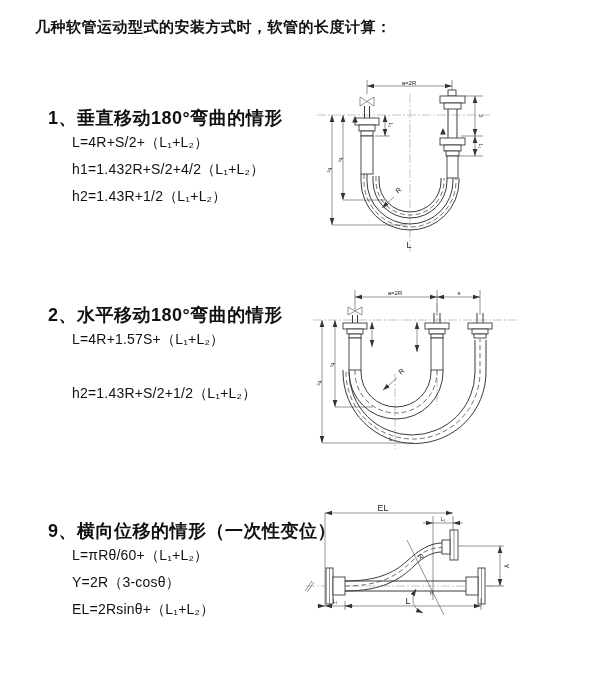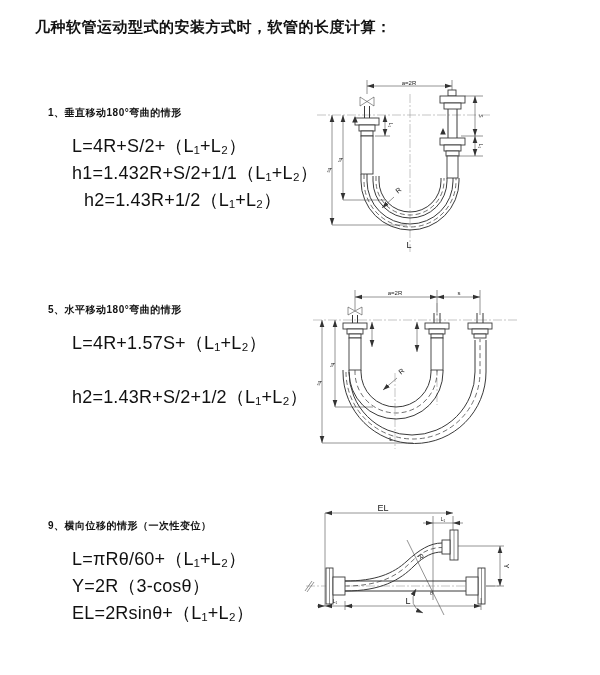--- a/index.html
+++ b/index.html
@@ -1,23 +1,23 @@
 <!DOCTYPE html>
 <html><head>
 <meta charset="utf-8">
 <style>
   html,body{margin:0;padding:0;}
   body{width:600px;height:675px;background:#ffffff;
        font-family:"Liberation Sans","DejaVu Sans",sans-serif;color:#111;}
   .page{position:relative;width:600px;height:675px;background:#fff;overflow:hidden;}
   .doc-title{position:absolute;left:35px;top:18px;font-size:15px;font-weight:bold;letter-spacing:.5px;}
-  .sec-heading{position:absolute;font-size:10px;font-weight:bold;letter-spacing:.5px;}
-  .formula{position:absolute;font-size:18px;letter-spacing:.2px;text-align:center;}
-  
-  .s1-h{left:48px;top:106px}.s1-f0{left:72px;top:134px}.s1-f1{left:72px;top:161px}.s1-f2{left:84px;top:188px}
+  .sec-heading{position:absolute;font-size:18px;font-weight:bold;letter-spacing:.5px;}
+  .formula{position:absolute;font-size:14px;letter-spacing:.2px;text-align:center;}
+  
+  .s1-h{left:48px;top:106px}.s1-f0{left:72px;top:134px}.s1-f1{left:72px;top:161px}.s1-f2{left:72px;top:188px}
   
   .s2-h{left:48px;top:303px}.s2-f0{left:72px;top:331px}.s2-f1{left:72px;top:358px}.s2-f2{left:72px;top:385px}
   
   .s3-h{left:48px;top:519px}.s3-f0{left:72px;top:547px}.s3-f1{left:72px;top:574px}.s3-f2{left:72px;top:601px}
   .diagram{position:absolute;}
   .d1{left:315px;top:78px;width:265px;height:180px;}
   .d2{left:313px;top:285px;width:267px;height:170px;}
   .d3{left:303px;top:503px;width:285px;height:135px;}
   
   .part{fill:none;stroke:#3a3a3a;stroke-width:1;}
@@ -34,24 +34,24 @@
 </style>
 </head>
 <body>
 
 <div class="page">
 
   <div class="doc-title">几种软管运动型式的安装方式时，软管的长度计算：</div>
 
   <div class="sec-heading s1-h">1、垂直移动180°弯曲的情形</div>
   <div class="formula s1-f0">L=4R+S/2+（L₁+L₂）</div>
-  <div class="formula s1-f1">h1=1.432R+S/2+1/1（L₁+L₂）</div>
+  <div class="formula s1-f1">h1=1.432R+S/2+4/2（L₁+L₂）</div>
   <div class="formula s1-f2">h2=1.43R+1/2（L₁+L₂）</div>
 
-  <div class="sec-heading s2-h">5、水平移动180°弯曲的情形</div>
+  <div class="sec-heading s2-h">2、水平移动180°弯曲的情形</div>
   <div class="formula s2-f0">L=4R+1.57S+（L₁+L₂）</div>
   <div class="formula s2-f2">h2=1.43R+S/2+1/2（L₁+L₂）</div>
 
   <div class="sec-heading s3-h">9、横向位移的情形（一次性变位）</div>
   <div class="formula s3-f0">L=πRθ/60+（L₁+L₂）</div>
   <div class="formula s3-f1">Y=2R（3-cosθ）</div>
   <div class="formula s3-f2">EL=2Rsinθ+（L₁+L₂）</div>
 
   <svg class="diagram d1" viewBox="0 0 265 180">
     <defs>

